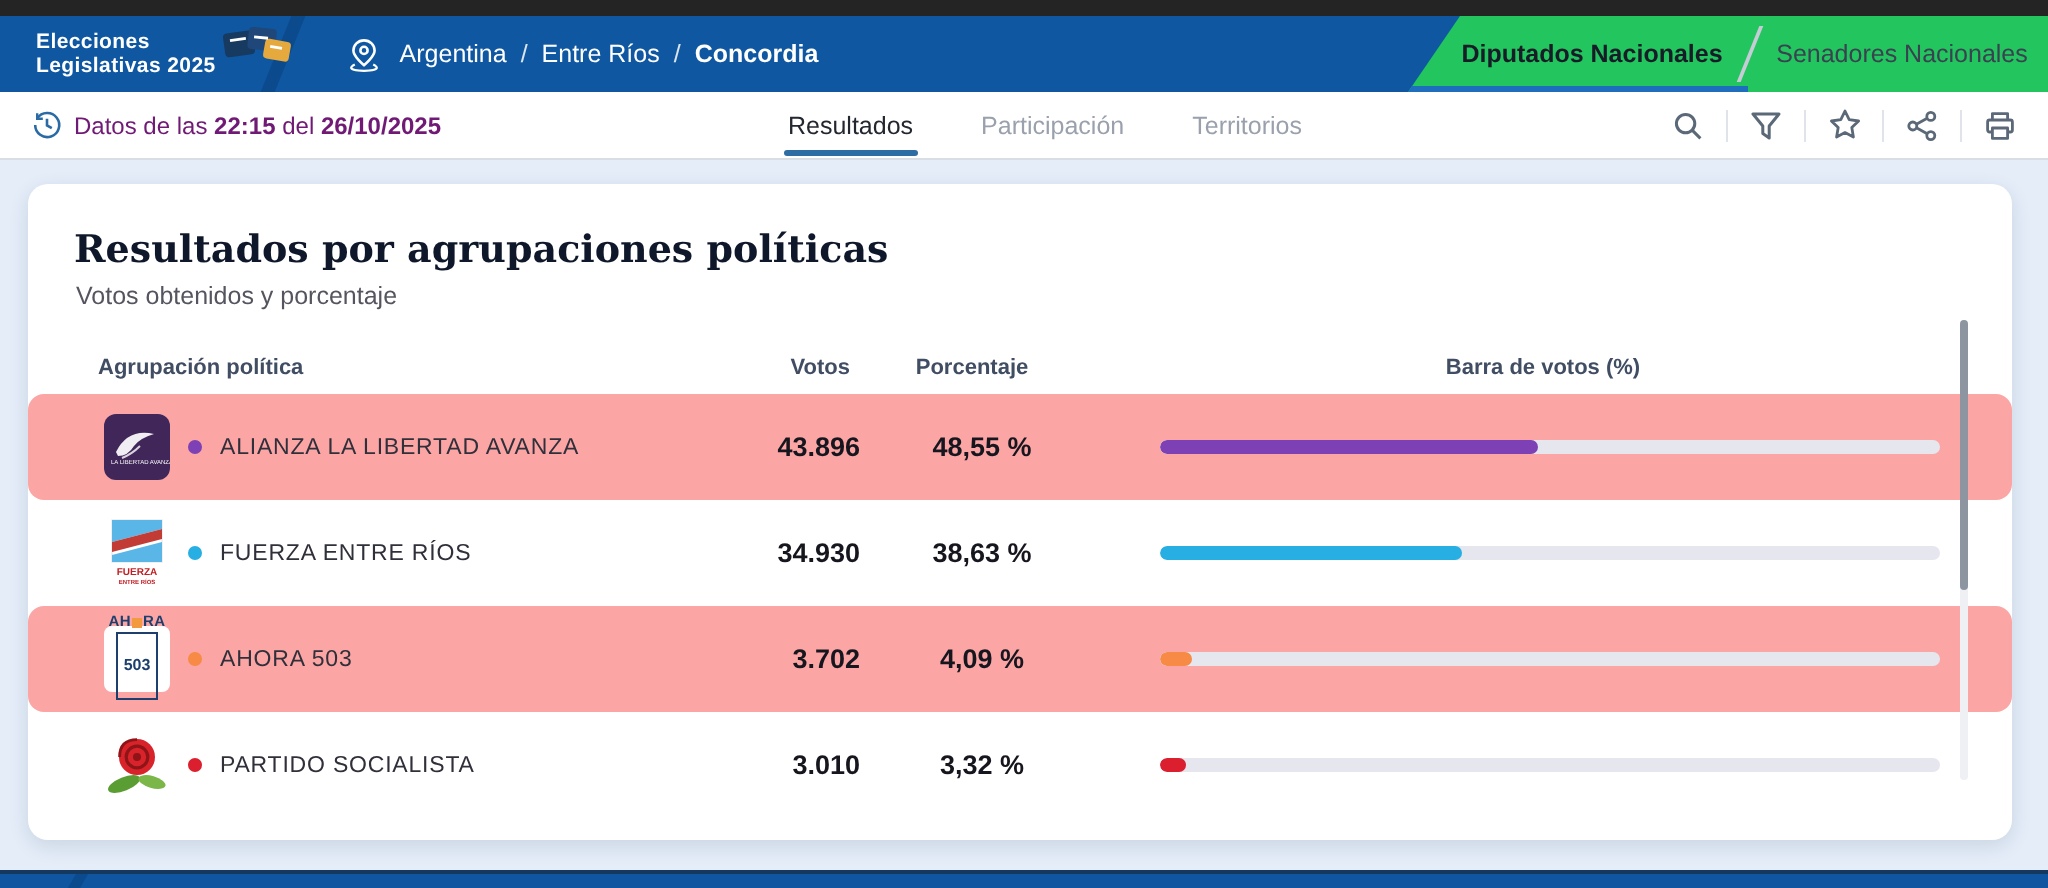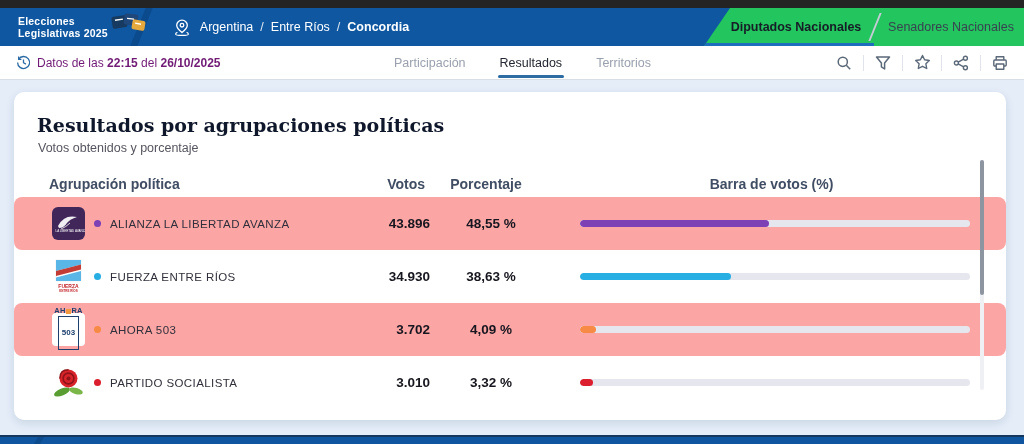--- a/index.html
+++ b/index.html
@@ -42,21 +42,21 @@
   .vdiv { width:1px; height:16px; background:#e0e4ea; }
 
   
   .content { position:relative; height:355px; }
   .card { position:absolute; left:14px; top:12px; width:992px; height:328px; background:#fff; border-radius:10px;
     box-shadow:0 3px 10px rgba(20,40,80,.12); overflow:hidden; }
   .card-title { font-family:"DejaVu Serif", serif; font-size:19px; font-weight:700; color:#0f172a; margin:22px 16px 0 23px; }
   .card-subtitle { font-size:12.5px; color:#55555f; margin:5px 0 0 24px; }
 
   .grid-row { display:grid; grid-template-columns:320px 80px 122px 1fr; align-items:center; padding:0 36px 0 16px; }
-  .thead { margin-top:16px; height:26px; font-size:14px; font-weight:700; color:#414d63;padding-left:11px; }
+  .thead { margin-top:16px; height:26px; font-size:11px; font-weight:700; color:#414d63;padding-left:11px; }
   .th-party { padding-left:24px; }
   .th-votes { justify-self:end; }
   .th-pct { justify-self:center; }
   .th-bar { justify-self:center; padding-left:26px; }
 
   .row { height:53px; border-radius:8px; }
   .row.alt { background:#fca5a5; }
   .cell-name { display:flex; align-items:center; gap:9px; padding-left:22px; }
   .logo-box { width:33px; height:33px; flex:0 0 33px; display:flex; align-items:center; justify-content:center; position:relative; }
   .dot { width:7px; height:7px; border-radius:50%; flex:0 0 7px; }
@@ -147,22 +147,22 @@
       </span>
       <span>
         <span>Datos de las</span>
         <b>22:15</b>
         <span>del</span>
         <b>26/10/2025</b>
       </span>
     </div>
 
     <nav class="view-tabs">
+      <div class="view-tab active">Resultados</div>
       <div class="view-tab">Participación</div>
-      <div class="view-tab active">Resultados</div>
       <div class="view-tab">Territorios</div>
     </nav>
 
     <div class="tool-icons">
       <span class="icon-btn">
         <svg width="16" height="16" viewBox="0 0 16 16" fill="none" stroke="#5b6878" stroke-width="1.5">
           <circle cx="6.8" cy="6.8" r="4.6"></circle>
             <path d="M10.3 10.3 L14.2 14.2"></path>
         </svg>
       </span>

